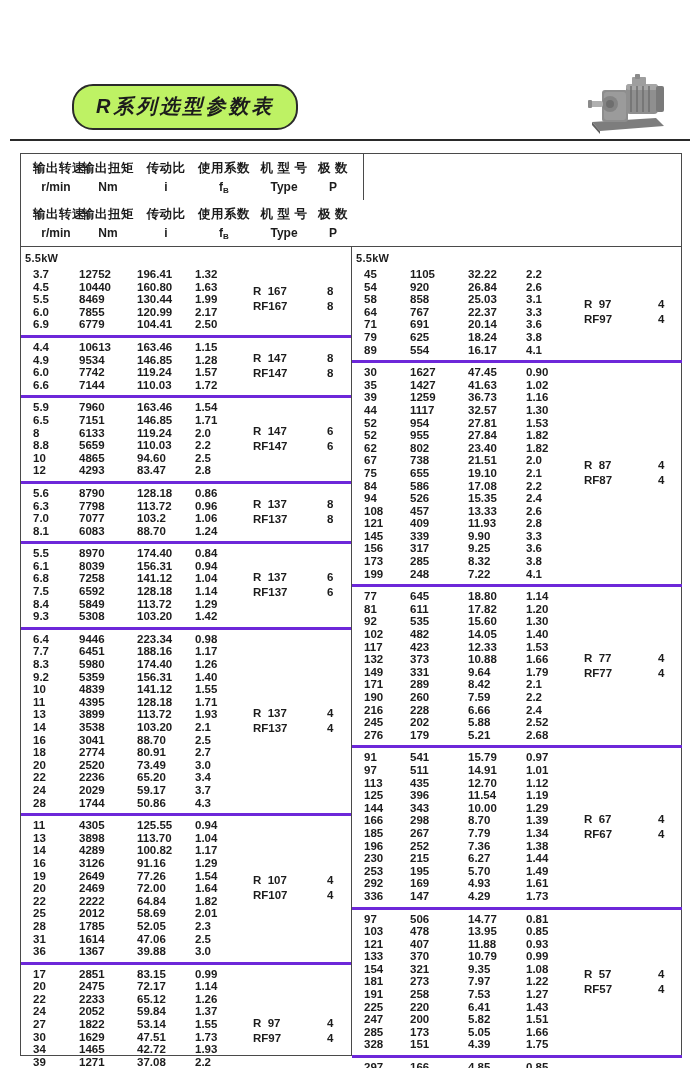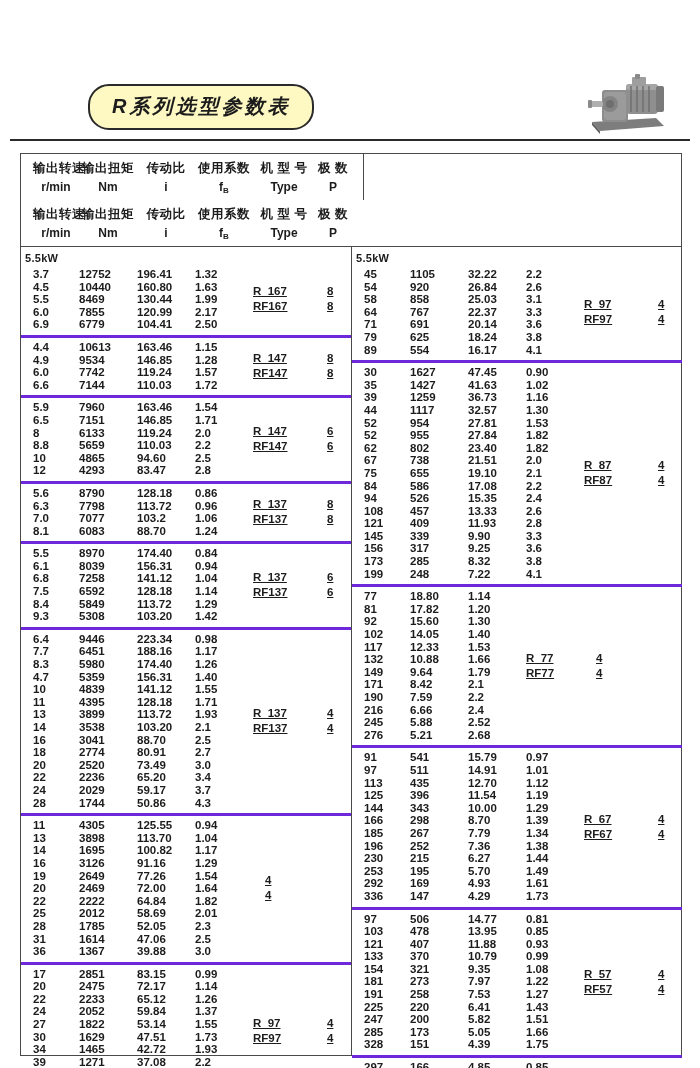--- a/index.html
+++ b/index.html
@@ -7,24 +7,24 @@
     position:relative;
     width:700px;height:1068px;
     background:#ffffff;
     font-family:"Liberation Sans","DejaVu Sans",sans-serif;
     color:#1c1c1c;
     overflow:hidden;
     margin:0 auto;
   }
   
   .title-box{
-    position:absolute;left:88px;top:84px;
+    position:absolute;left:72px;top:84px;
     border:2px solid #2a2a2a;border-radius:21px;
     padding:7px 22px 8px 22px;
-    background:#fef9c3;
+    background:#bef264;
   }
   .title-box .title-text{
     font-size:20px;font-weight:bold;font-style:italic;
     letter-spacing:3px;white-space:nowrap;
   }
   .motor-img{position:absolute;right:32px;top:74px;width:82px;height:60px;}
   .top-rule{
     position:absolute;left:10px;right:10px;top:139px;height:2px;background:#2a2a2a;
   }
   
@@ -52,21 +52,21 @@
     font-size:11px;font-weight:bold;
     padding:5px 0 1px 4px;letter-spacing:0.3px;
   }
   .groups{display:flex;flex-direction:column;flex:1;min-height:0;}
   .group{padding-top:3px;padding-bottom:4px;}
   .group + .group{border-top:3px solid #6d28d9;}
   .ncol span{
     display:block;font-size:11.5px;font-weight:bold;line-height:12.6px;
     white-space:pre;
   }
-  .tcol{display:flex;flex-direction:column;justify-content:center;text-decoration:underline;}
+  .tcol{display:flex;flex-direction:column;justify-content:center;}
   .tcol span{
     display:block;font-size:11.5px;font-weight:bold;line-height:15px;white-space:pre;
   }
   .pcol{text-align:center;}
   .pcol span{text-align:left;padding-left:12px;}
 </style>
 </head>
 <body>
 
 <div class="page">
@@ -349,21 +349,21 @@
               <div class="tcol pcol">
                 <span>6</span>
                 <span>6</span>
               </div>
             </div>
             <div class="group">
               <div class="ncol">
                 <span>6.4</span>
                 <span>7.7</span>
                 <span>8.3</span>
-                <span>4.7</span>
+                <span>9.2</span>
                 <span>10</span>
                 <span>11</span>
                 <span>13</span>
                 <span>14</span>
                 <span>16</span>
                 <span>18</span>
                 <span>20</span>
                 <span>22</span>
                 <span>24</span>
                 <span>28</span>
@@ -435,21 +435,21 @@
                 <span>20</span>
                 <span>22</span>
                 <span>25</span>
                 <span>28</span>
                 <span>31</span>
                 <span>36</span>
               </div>
               <div class="ncol">
                 <span>4305</span>
                 <span>3898</span>
-                <span>1695</span>
+                <span>4289</span>
                 <span>3126</span>
                 <span>2649</span>
                 <span>2469</span>
                 <span>2222</span>
                 <span>2012</span>
                 <span>1785</span>
                 <span>1614</span>
                 <span>1367</span>
               </div>
               <div class="ncol">
@@ -470,20 +470,24 @@
                 <span>1.04</span>
                 <span>1.17</span>
                 <span>1.29</span>
                 <span>1.54</span>
                 <span>1.64</span>
                 <span>1.82</span>
                 <span>2.01</span>
                 <span>2.3</span>
                 <span>2.5</span>
                 <span>3.0</span>
+              </div>
+              <div class="tcol">
+                <span>R  107</span>
+                <span>RF107</span>
               </div>
               <div class="tcol pcol">
                 <span>4</span>
                 <span>4</span>
               </div>
             </div>
             <div class="group">
               <div class="ncol">
                 <span>17</span>
                 <span>20</span>
@@ -687,20 +691,34 @@
                 <span>117</span>
                 <span>132</span>
                 <span>149</span>
                 <span>171</span>
                 <span>190</span>
                 <span>216</span>
                 <span>245</span>
                 <span>276</span>
               </div>
               <div class="ncol">
+                <span>645</span>
+                <span>611</span>
+                <span>535</span>
+                <span>482</span>
+                <span>423</span>
+                <span>373</span>
+                <span>331</span>
+                <span>289</span>
+                <span>260</span>
+                <span>228</span>
+                <span>202</span>
+                <span>179</span>
+              </div>
+              <div class="ncol">
                 <span>18.80</span>
                 <span>17.82</span>
                 <span>15.60</span>
                 <span>14.05</span>
                 <span>12.33</span>
                 <span>10.88</span>
                 <span>9.64</span>
                 <span>8.42</span>
                 <span>7.59</span>
                 <span>6.66</span>

